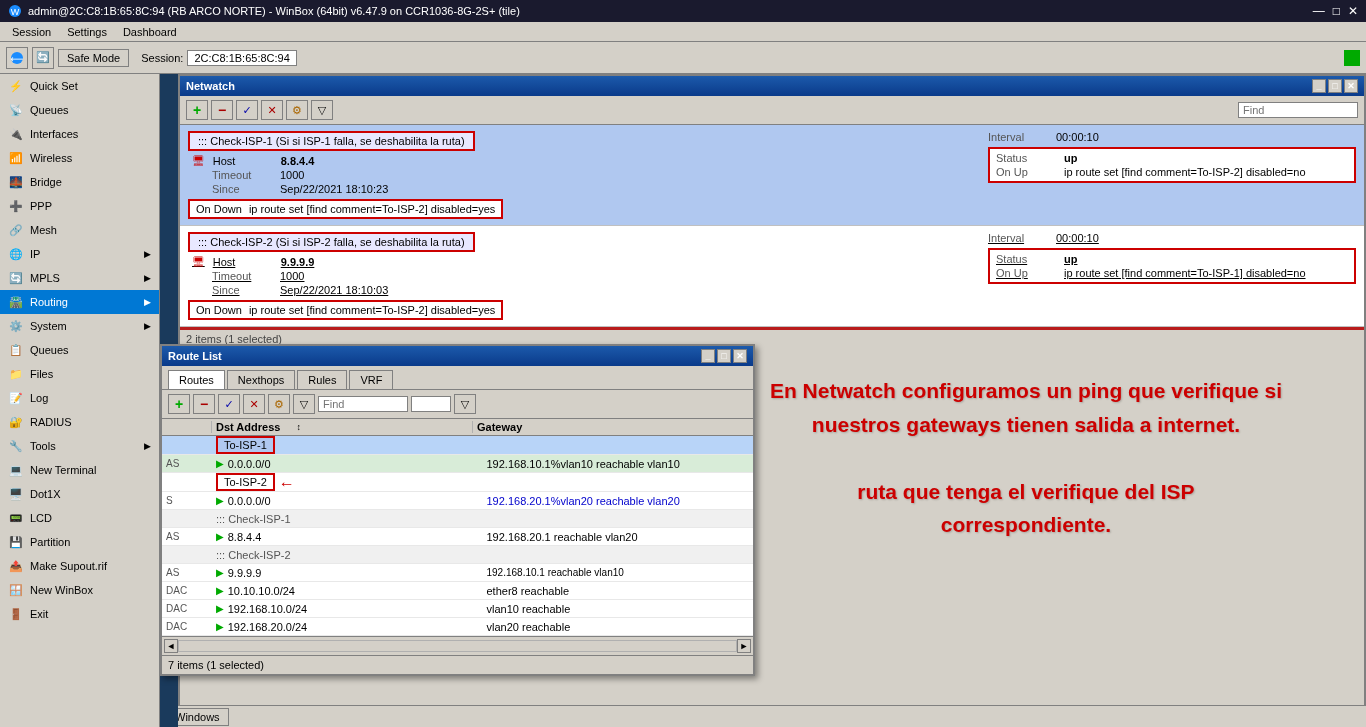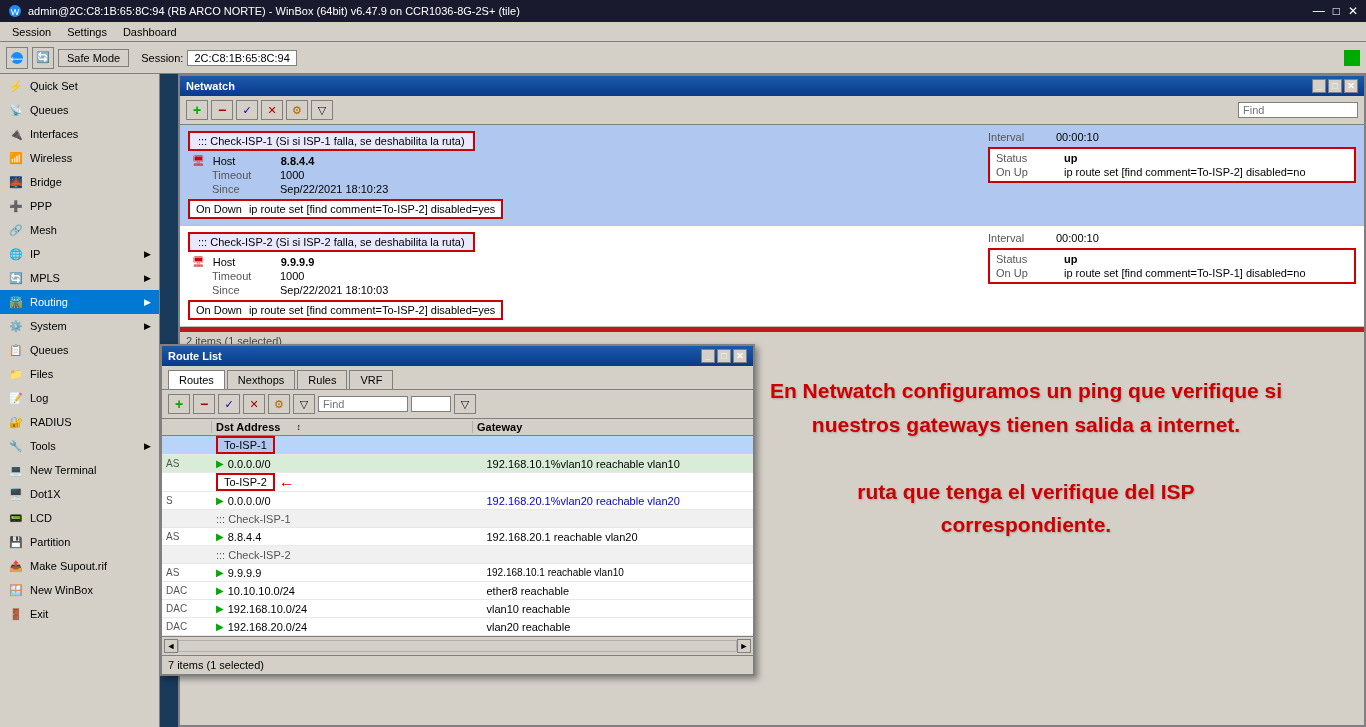--- a/index.html
+++ b/index.html
@@ -282,21 +282,21 @@
                 <div style="display:flex;gap:8px;">
                   <span style="font-size:11px;min-width:60px;color:#555;">On Up</span>
                   <span style="font-size:11px;">ip route set [find comment=To-ISP-2] disabled=no</span>
                 </div>
               </div>
             </div>
           </div>
         </div>
 
         <div style="background:#fff;padding:6px 8px;border-bottom:1px solid #c0c0c0;">
-          <div style="display:flex;align-items:flex-start;justify-content:flex-start;">
+          <div style="display:flex;align-items:flex-start;justify-content:flex-start;text-decoration:underline;">
             <div style="flex:1;">
               <div style="border:2px solid #cc0000;display:inline-block;padding:2px 8px;background:#e8e8ff;margin-bottom:4px;">
                 <span style="font-size:11px;color:#000;">::: Check-ISP-2 (Si si ISP-2 falla, se deshabilita la ruta)</span>
               </div>
               <div style="display:flex;gap:8px;margin-bottom:2px;padding-left:4px;">
                 <span style="color:#c00;font-size:10px;">🖥</span>
                 <span style="font-size:11px;min-width:60px;">Host</span>
                 <span style="font-size:11px;font-weight:bold;">9.9.9.9</span>
               </div>
               <div style="display:flex;gap:8px;margin-bottom:2px;padding-left:24px;">
@@ -324,21 +324,21 @@
                 </div>
                 <div style="display:flex;gap:8px;">
                   <span style="font-size:11px;min-width:60px;color:#555;">On Up</span>
                   <span style="font-size:11px;">ip route set [find comment=To-ISP-1] disabled=no</span>
                 </div>
               </div>
             </div>
           </div>
         </div>
 
-        <div style="padding:3px 6px;font-size:11px;color:#444;background:#d4d0c8;border-top:5px solid #b91c1c;">2 items (1 selected)</div>
+        <div style="padding:3px 6px;font-size:11px;color:#444;background:#d4d0c8;border-top:3px solid #b91c1c;">2 items (1 selected)</div>
       </div>
     </div>
 
     <div class="route-window">
 
       <div class="window-titlebar">
         <span>Route List</span>
         <div class="window-titlebar-btns">
           <div class="win-btn">_</div>
           <div class="win-btn">□</div>
@@ -498,15 +498,18 @@
     <div style="position:absolute;right:20px;top:280px;width:640px;text-align:center;padding:20px;">
       <div style="font-size:21px;font-weight:bold;color:#cc0000;line-height:1.6;text-shadow:1px 1px 2px rgba(0,0,0,0.2);">
         <span>En Netwatch configuramos un ping que verifique si</span><br>
         <span>nuestros gateways tienen salida a internet.</span><br>
         <br>
         <span>ruta que tenga el verifique del ISP</span><br>
         <span>correspondiente.</span>
       </div>
     </div>
 
+    <div class="windows-bar">
+      <div class="win-task">Windows</div>
+    </div>
 
   </div>
 </div>
 
 </body></html>

